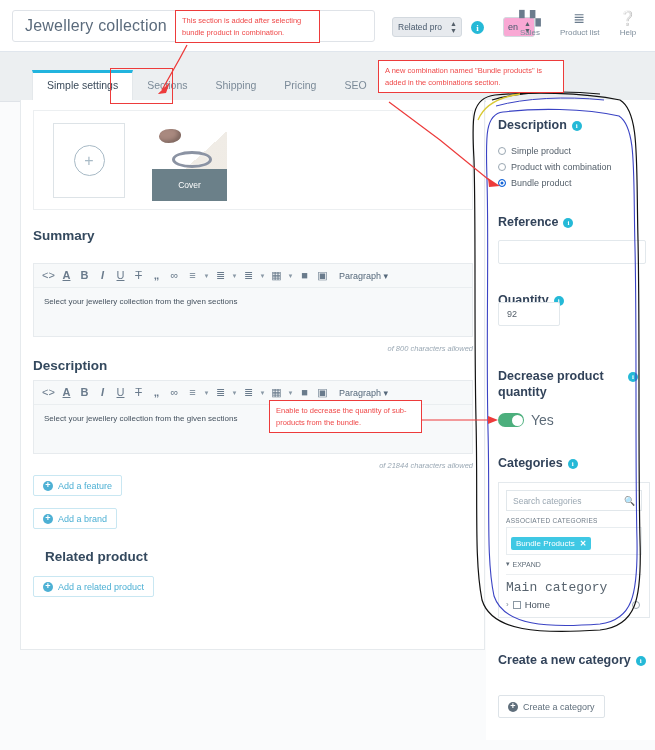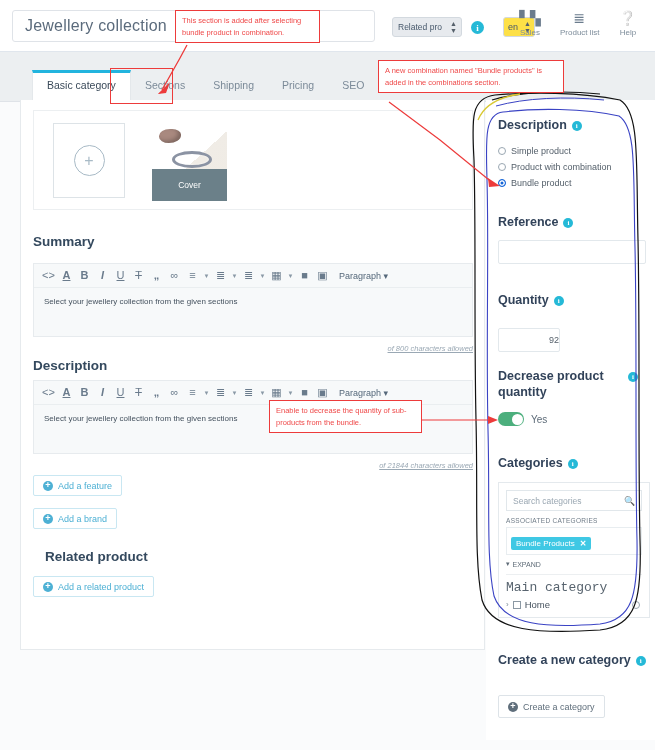--- a/index.html
+++ b/index.html
@@ -33,21 +33,21 @@
   .std-select .caret { position:absolute; right:4px; font-size:7px; color:#55606b; line-height:1;}
   .info-dot {
     position: absolute; left: 471px; top: 21px;
     width: 13px; height: 13px; border-radius: 50%;
     background: #25b9d7; color: #fff; font-size: 9px; font-weight: bold;
     display: flex; align-items: center; justify-content: center;
     font-family: "Liberation Serif", serif;
   }
   .lang-select {
     position:absolute; left:503px; top:17px; width:32px; height:20px;
-    background:#fde047; border:1px solid #d3d9df; border-radius:3px;
+    background:#f9a8d4; border:1px solid #d3d9df; border-radius:3px;
     font-size:9px; color:#47586b; display:flex; align-items:center;
     padding-left:4px;
   }
   .lang-select .caret{ position:absolute; right:3px; font-size:7px; color:#55606b; line-height:1;}
   .hdr-icons { position:absolute; right:8px; top:10px; display:flex; gap:11px; }
   .hdr-ic { width:38px; text-align:center; color:#7a8a99; cursor:pointer; }
   .hdr-ic .glyph { display:block; height:17px; line-height:17px; font-size:14px; color:#6b7c8d; }
   .hdr-ic .lbl { display:block; font-size:8px; color:#7e8d9b; margin-top:1px; white-space:nowrap;}
 
   
@@ -115,21 +115,21 @@
     display:flex; align-items:center; padding-left:6px; gap:1px;
   }
   .ed-btn {
     width:17px; height:20px; display:flex; align-items:center; justify-content:center;
     font-size:11px; color:#6a7b8c; cursor:pointer; line-height:1;
   }
   .ed-caret { width:9px; font-size:6px; color:#8a99a6; display:flex;
               align-items:center; justify-content:center; cursor:pointer; }
   .ed-para { font-size:9px; color:#55687a; margin-left:7px; cursor:pointer; white-space:nowrap;}
   .ed-body { padding:9px 10px; font-size:8px; color:#45525f; height:48px; }
-  .char-note { position:absolute; font-size:7.5px; font-style:italic; color:#9aa8b4; text-align:right;text-decoration:underline; }
+  .char-note { position:absolute; font-size:7.5px; font-style:italic; color:#9aa8b4; text-align:right; }
 
   
   .lbtn {
     position:absolute; border:1px solid #c9e7f2; background:#fff; border-radius:2px;
     color:#4db0d4; font-size:9px; display:flex; align-items:center;
     padding:0 9px; height:21px; cursor:pointer; white-space:nowrap;
   }
   .lbtn .pl {
     width:10px; height:10px; border-radius:50%; background:#4db0d4; color:#fff;
     font-size:9px; line-height:9px; text-align:center; margin-right:5px;
@@ -162,21 +162,21 @@
   .qinput { width:62px; }
   .toggle-row { display:flex; align-items:center; gap:7px; }
   .toggle {
     width:26px; height:14px; border-radius:8px; background:#4caf7d;
     position:relative; cursor:pointer;
   }
   .toggle .knob {
     position:absolute; right:1.5px; top:1.5px; width:11px; height:11px;
     border-radius:50%; background:#fff;
   }
-  .toggle-lbl { font-size:10px; color:#5d6b78; }
+  .toggle-lbl { font-size:14px; color:#5d6b78; }
 
   
   .catbox { width:152px; border:1px solid #e4e9ed; background:#fff; padding:7px; }
   .searchrow {
     height:21px; border:1px solid #e1e7eb; display:flex; align-items:center;
     padding:0 6px; position:relative; cursor:text;
   }
   .searchrow span.ph { font-size:8.5px; color:#9aa7b2; }
   .searchrow .mag { position:absolute; right:5px; font-size:9px; color:#6f7e8b; }
   .assoc-lbl { font-size:6.5px; color:#6f7c88; letter-spacing:.3px; margin-top:6px; }
@@ -238,21 +238,21 @@
       <div class="hdr-ic">
         <span class="glyph">❔</span>
         <span class="lbl">Help</span>
       </div>
     </div>
   </div>
 
   <div class="tabstrip">
     <div class="tabs">
       <div class="tab active">
-        <span>Basic category</span>
+        <span>Simple settings</span>
       </div>
       <div class="tab">
         <span>Sections</span>
       </div>
       <div class="tab">
         <span>Shipping</span>
       </div>
       <div class="tab">
         <span>Pricing</span>
       </div>
@@ -273,21 +273,21 @@
       </div>
       <div class="cover-thumb">
         <div class="jw1"></div>
         <div class="jw2"></div>
         <div class="jw3"></div>
         <div class="jw4"></div>
         <div class="cover-lbl">Cover</div>
       </div>
     </div>
 
-    <div class="sec-h" style="left:12px; top:134px;">Summary</div>
+    <div class="sec-h" style="left:12px; top:128px;">Summary</div>
     <div class="editor" style="left:12px; top:163px; width:440px;">
       <div class="ed-toolbar">
         <div class="ed-btn">&lt;&gt;</div>
         <div class="ed-btn" style="text-decoration:underline;font-weight:600;">A</div>
         <div class="ed-btn" style="font-weight:bold;">B</div>
         <div class="ed-btn" style="font-style:italic;font-weight:600;">I</div>
         <div class="ed-btn" style="text-decoration:underline;">U</div>
         <div class="ed-btn" style="text-decoration:line-through;">T</div>
         <div class="ed-btn" style="font-weight:bold;">„</div>
         <div class="ed-btn">∞</div>
@@ -380,21 +380,21 @@
       <span class="bdot">i</span>
     </div>
     <div class="rinput" style="position:absolute; left:12px; top:140px;">
       <span></span>
     </div>
 
     <div class="rp-h" style="position:absolute; left:12px; top:193px;">
       <span>Quantity</span>
       <span class="bdot">i</span>
     </div>
-    <div class="rinput qinput" style="position:absolute; left:12px; top:228px;justify-content:flex-end;">
+    <div class="rinput qinput" style="position:absolute; left:12px; top:202px;">
       <span>92</span>
     </div>
 
     <div class="rp-h" style="position:absolute; left:12px; top:269px; width:140px;">
       <span>Decrease product quantity</span>
       <span class="bdot">i</span>
     </div>
     <div class="toggle-row" style="position:absolute; left:12px; top:312px;">
       <div class="toggle">
         <div class="knob"></div>

